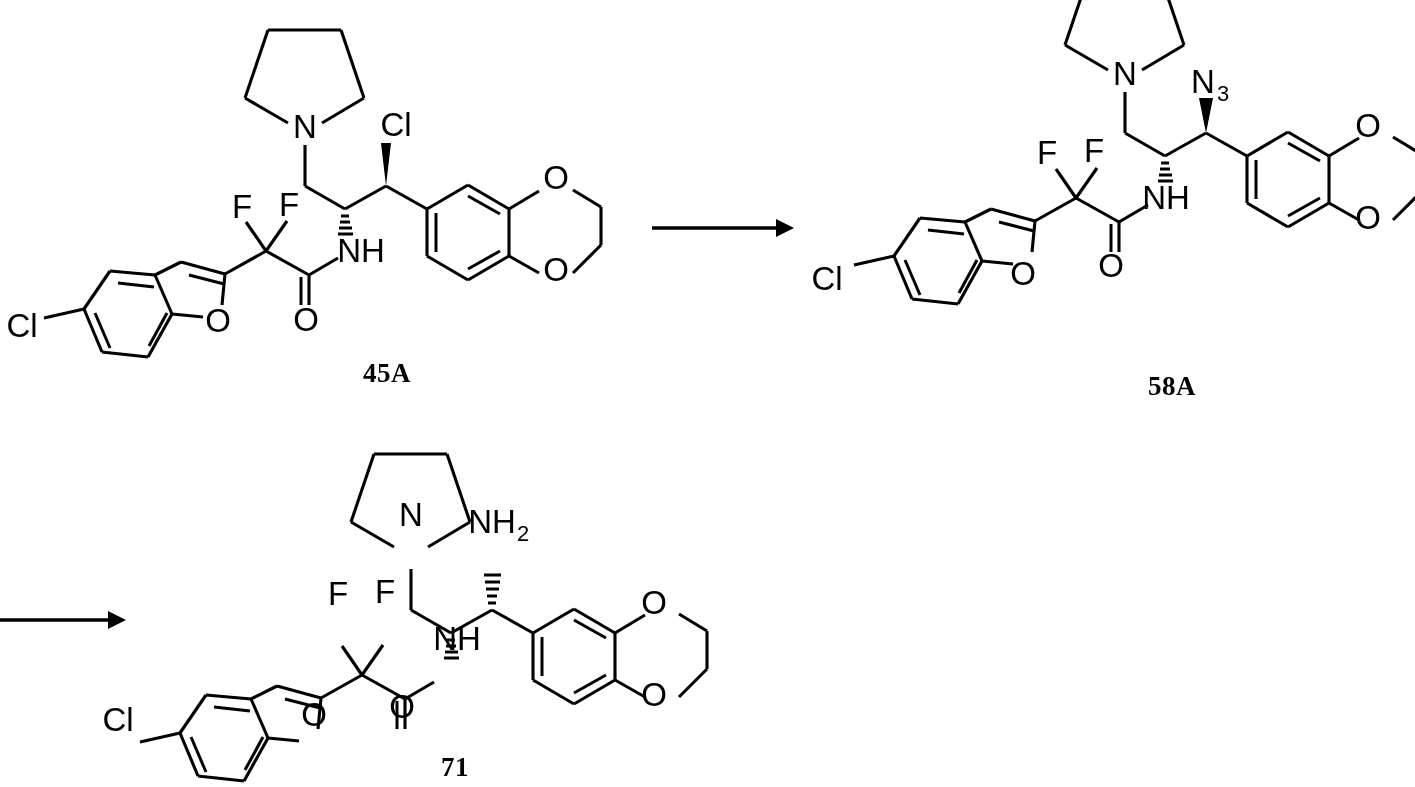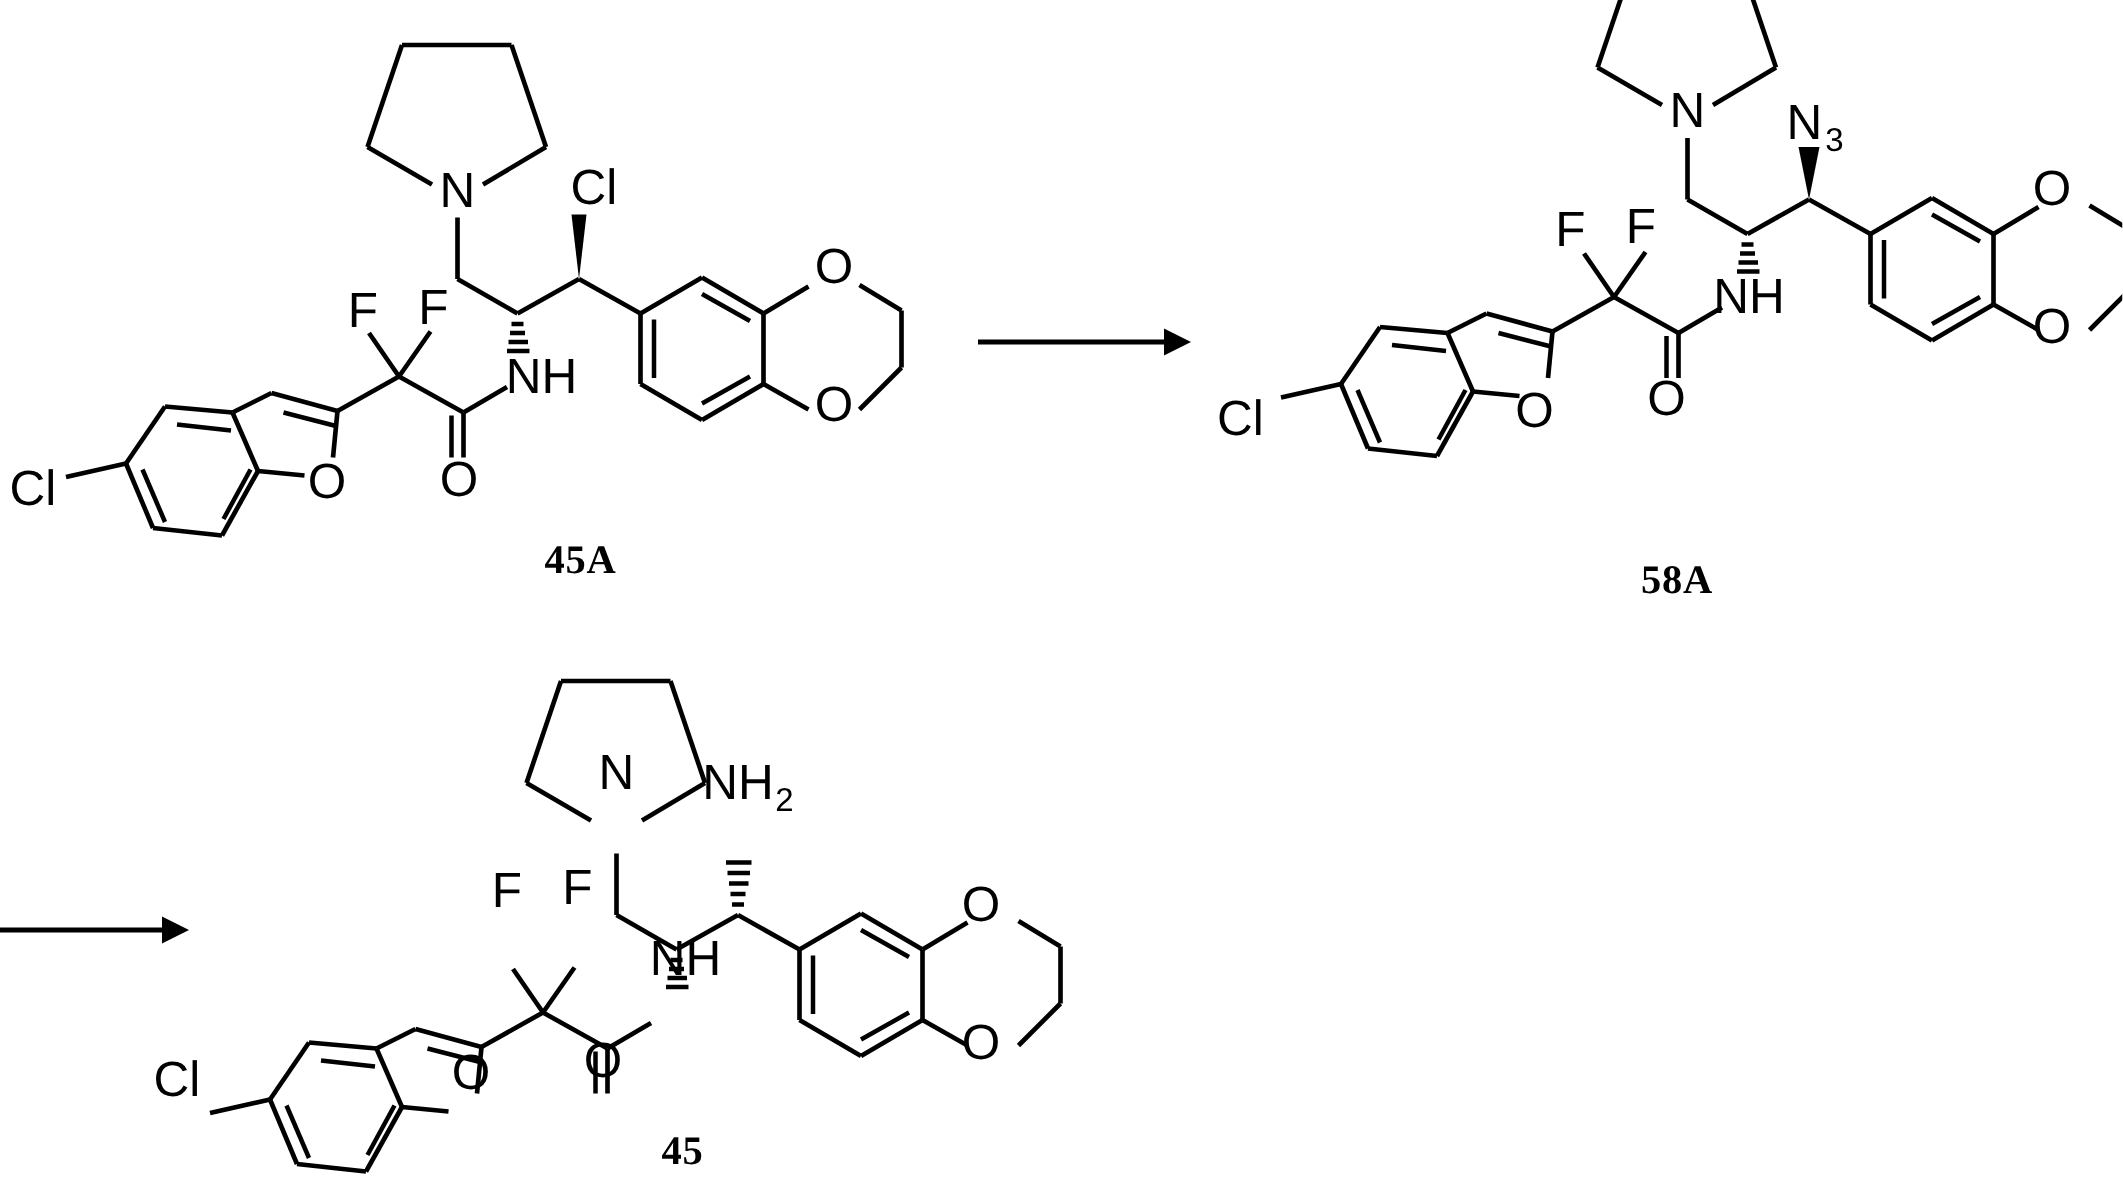--- a/index.html
+++ b/index.html
@@ -265,21 +265,21 @@
     <text class="atom-label" x="320" y="76">N</text>
 
     <g>
       <text class="atom-label" x="398" y="84">N</text>
       <text class="atom-label-sub" x="418" y="95">3</text>
     </g>
     <text class="atom-label" x="563" y="128">O</text>
     <text class="atom-label" x="563" y="220">O</text>
   </svg>
 
-  <div class="cpd-label" style="left:1094px; top:371px;">58A</div>
+  <div class="cpd-label" style="left:1148px; top:371px;">58A</div>
 
   <svg class="arrow-svg" style="left:0px; top:602px;" width="140" height="40" viewBox="0 0 140 40">
     <line class="arrow-line" x1="0" y1="18" x2="108" y2="18"></line>
     <polygon class="arrow-head" points="108,9 126,18 108,27"></polygon>
   </svg>
 
   <svg class="struct-svg" style="left:96px; top:393px;" width="640" height="394" viewBox="0 0 640 394">
 
     <g>
       <path class="bond" d="M 278,61 L 351,61"></path>
@@ -366,15 +366,15 @@
     <text class="atom-label" x="315" y="124">N</text>
 
     <g>
       <text class="atom-label" x="396" y="131">NH</text>
       <text class="atom-label-sub" x="427" y="142">2</text>
     </g>
     <text class="atom-label" x="558" y="212">O</text>
     <text class="atom-label" x="558" y="304">O</text>
   </svg>
 
-  <div class="cpd-label" style="left:441px; top:752px;">45</div>
+  <div class="cpd-label" style="left:441px; top:752px;">71</div>
 
 </div>
 
 </body></html>

